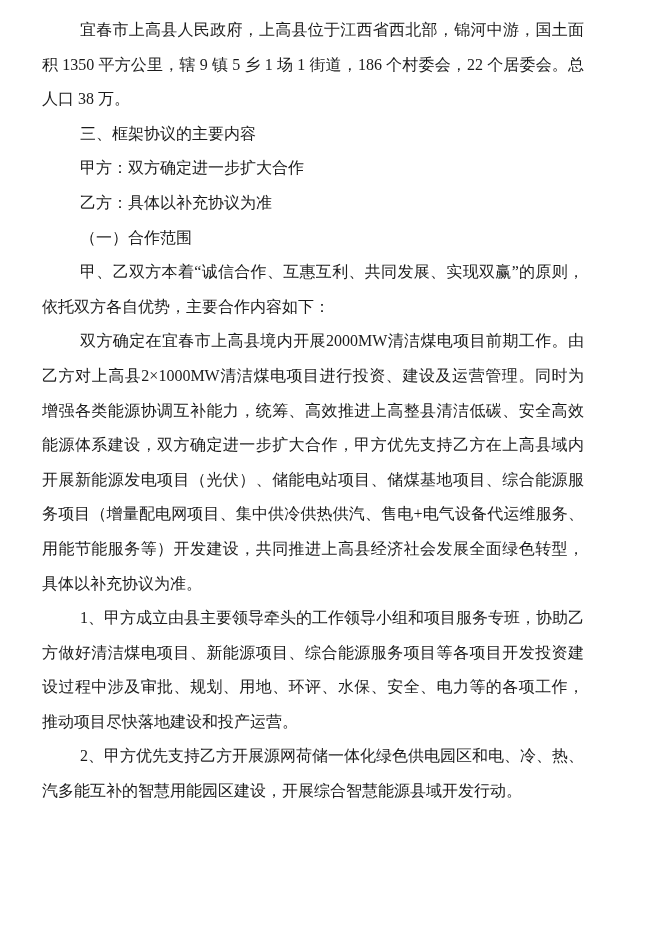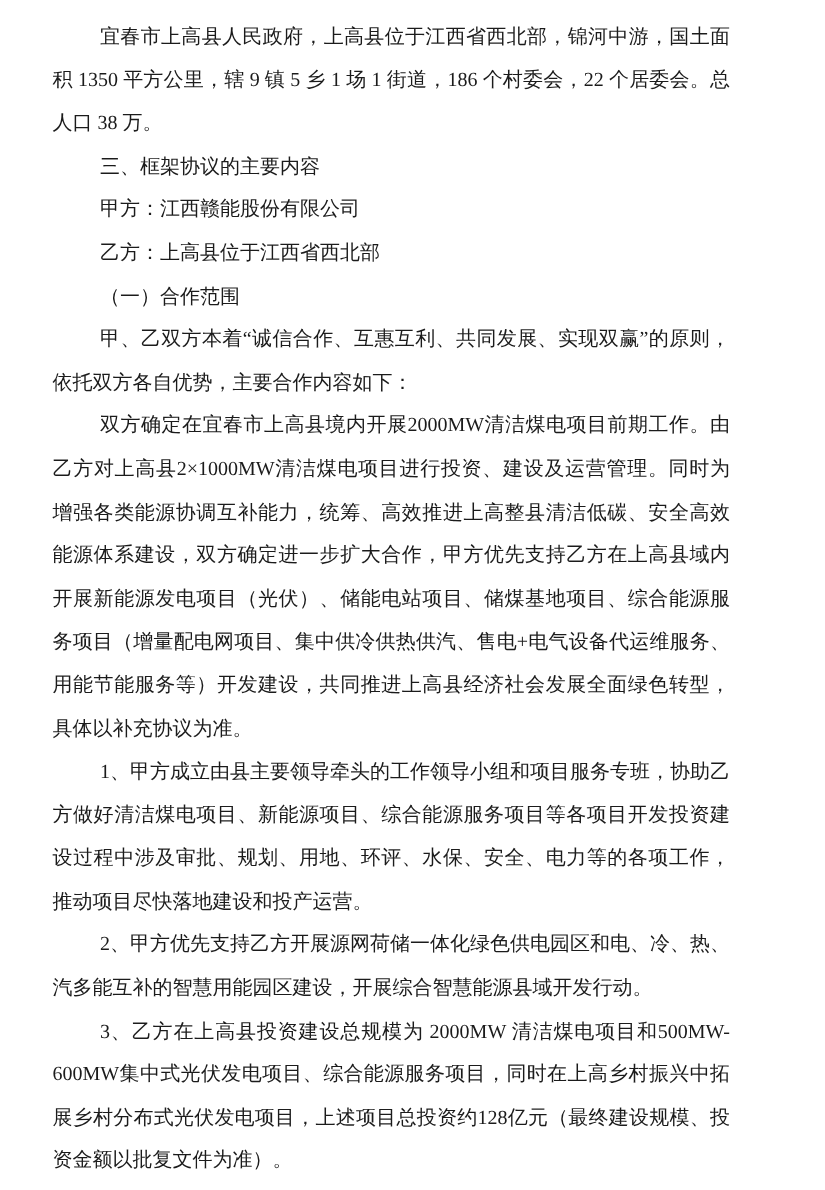--- a/index.html
+++ b/index.html
@@ -38,30 +38,29 @@
 </style>
 </head>
 <body>
 
 <div class="page">
 
   <p>宜春市上高县人民政府，上高县位于江西省西北部，锦河中游，国土面积 1350 平方公里，辖 9 镇 5 乡 1 场 1 街道，186 个村委会，22 个居委会。总人口 38 万。</p>
 
   <p class="bold-hei">三、框架协议的主要内容</p>
 
-  <p><span class="inline-label">甲方：</span><span>江西赣能股份有限公司</span></p>
+  <p><span class="inline-label">甲方：</span><span>双方确定进一步扩大合作</span></p>
 
-  <p><span class="inline-label">乙方：</span><span>上高县位于江西省西北部</span></p>
+  <p><span class="inline-label">乙方：</span><span>具体以补充协议为准</span></p>
 
   <p>（一）合作范围</p>
 
   <p>甲、乙双方本着“诚信合作、互惠互利、共同发展、实现双赢”的原则，依托双方各自优势，主要合作内容如下：</p>
 
   <p>双方确定在宜春市上高县境内开展2000MW清洁煤电项目前期工作。由乙方对上高县2×1000MW清洁煤电项目进行投资、建设及运营管理。同时为增强各类能源协调互补能力，统筹、高效推进上高整县清洁低碳、安全高效能源体系建设，双方确定进一步扩大合作，甲方优先支持乙方在上高县域内开展新能源发电项目（光伏）、储能电站项目、储煤基地项目、综合能源服务项目（增量配电网项目、集中供冷供热供汽、售电+电气设备代运维服务、用能节能服务等）开发建设，共同推进上高县经济社会发展全面绿色转型，具体以补充协议为准。</p>
 
 
   <p>1、甲方成立由县主要领导牵头的工作领导小组和项目服务专班，协助乙方做好清洁煤电项目、新能源项目、综合能源服务项目等各项目开发投资建设过程中涉及审批、规划、用地、环评、水保、安全、电力等的各项工作，推动项目尽快落地建设和投产运营。</p>
 
   <p>2、甲方优先支持乙方开展源网荷储一体化绿色供电园区和电、冷、热、汽多能互补的智慧用能园区建设，开展综合智慧能源县域开发行动。</p>
 
-  <p>3、乙方在上高县投资建设总规模为 2000MW 清洁煤电项目和500MW-600MW集中式光伏发电项目、综合能源服务项目，同时在上高乡村振兴中拓展乡村分布式光伏发电项目，上述项目总投资约128亿元（最终建设规模、投资金额以批复文件为准）。</p>
 
 </div>
 
 </body></html>

